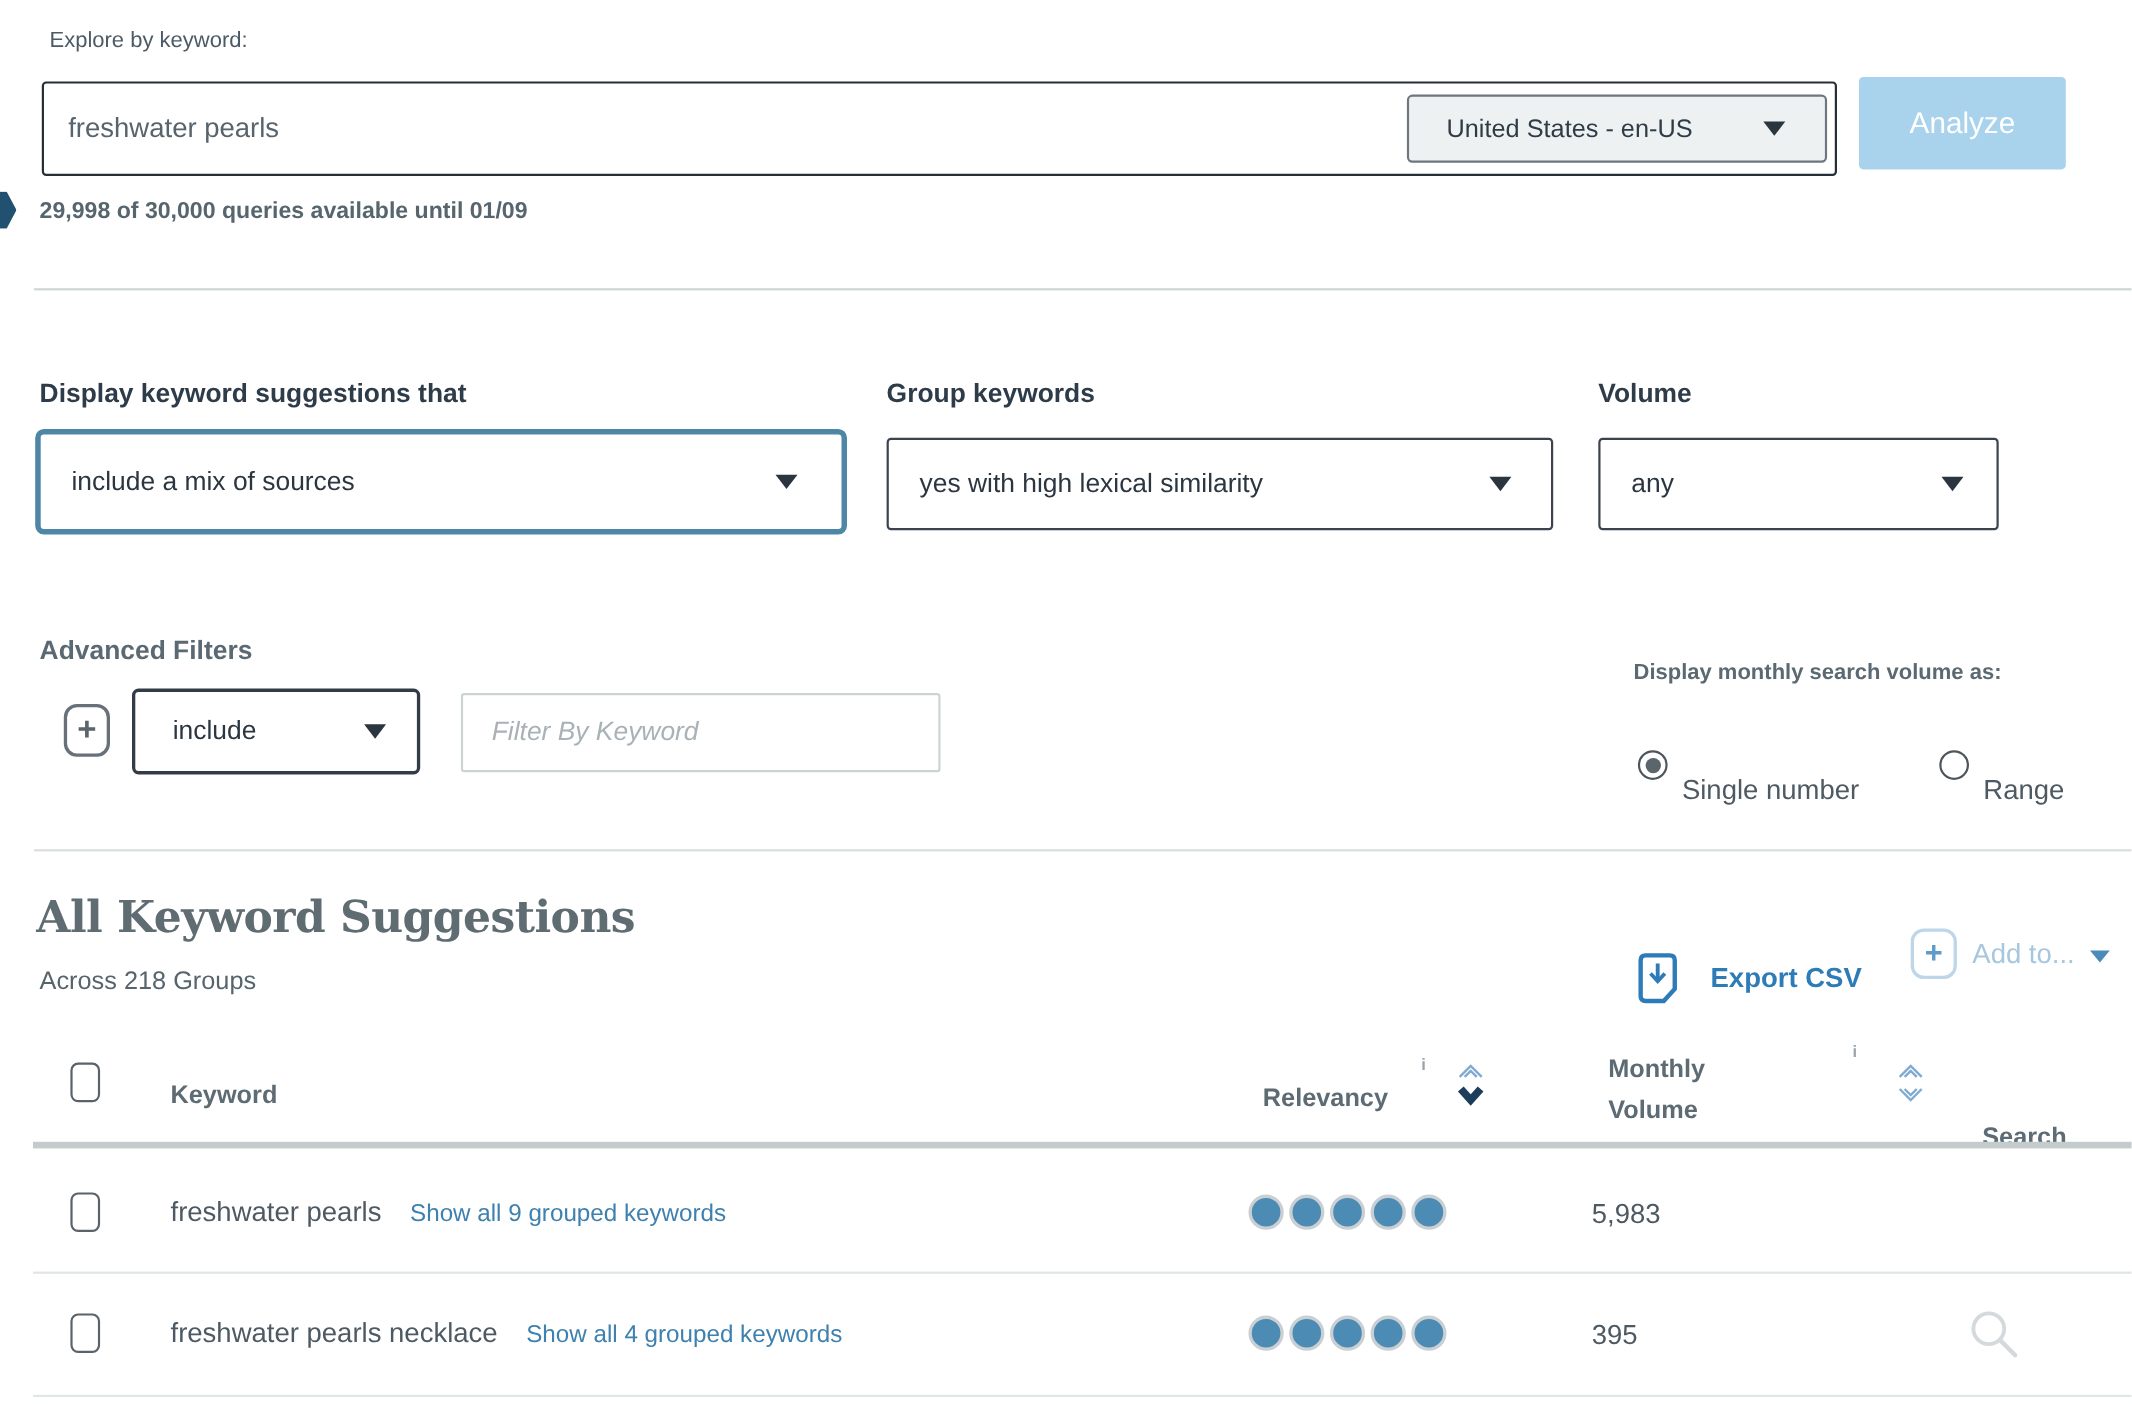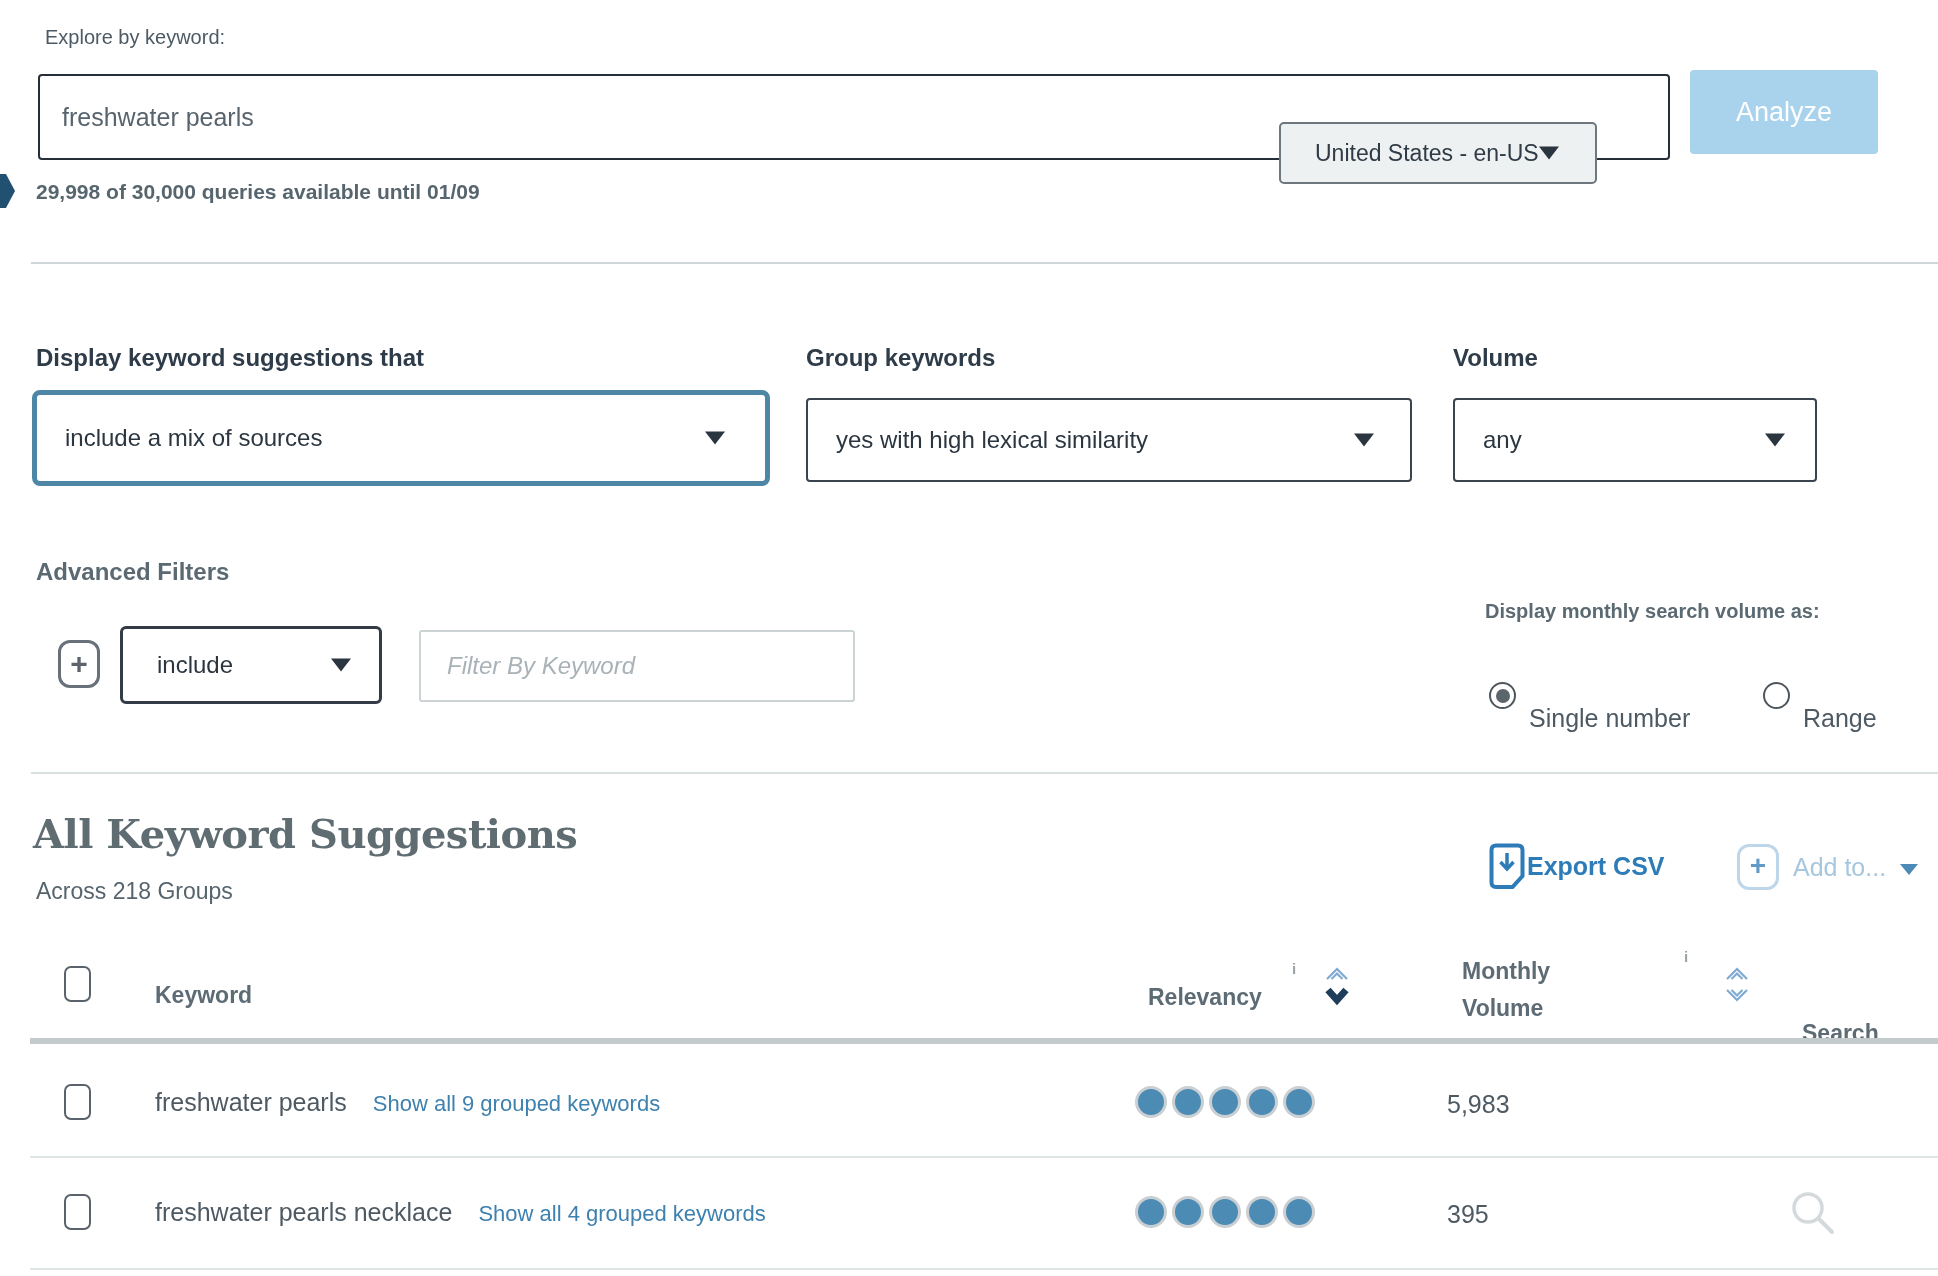--- a/index.html
+++ b/index.html
@@ -7,56 +7,56 @@
   .page {
     position:relative; width:1938px; height:1276px; background:#fff; overflow:hidden;
     font-family:"Liberation Sans","DejaVu Sans",sans-serif; color:#4e5a63;
   }
   .abs { position:absolute; }
 
   
   .explore-label { left:45px; top:26px; font-size:20px; color:#4c5a65; }
   .search-box { left:38px; top:74px; width:1632px; height:86px; border:2.5px solid #262f38; border-radius:4px; background:#fff; }
   .query-text { position:absolute; left:22px; top:50%; transform:translateY(-50%); font-size:25px; color:#57646d; border:none; outline:none; width:1150px; background:transparent; font-family:inherit; }
-  .country-select { position:absolute; left:1239px; top:10px; width:318px; height:62px; background:#edf1f1; border:2px solid #6d777d; border-radius:5px; cursor:pointer;margin-top:36px; }
+  .country-select { position:absolute; left:1239px; top:10px; width:382px; height:62px; background:#edf1f1; border:2px solid #6d777d; border-radius:5px; cursor:pointer; }
   .country-label { position:absolute; left:34px; top:50%; transform:translateY(-50%); font-size:23px; color:#2f3b46; }
   .caret { width:0; height:0; border-left:10px solid transparent; border-right:10px solid transparent; border-top:13px solid #2b3540; }
   .country-caret { position:absolute; right:36px; top:50%; transform:translateY(-50%); }
   .analyze-btn { left:1690px; top:70px; width:188px; height:84px; background:#a9d3ec; border:none; border-radius:4px; color:#fff; font-size:27px; font-family:inherit; cursor:pointer; }
   .quota-marker { left:0; top:174px; width:15px; height:34px; background:#225070; clip-path:polygon(0 0,40% 0,100% 50%,40% 100%,0 100%); }
   .quota-text { left:36px; top:180px; font-size:21px; font-weight:bold; color:#57666e; }
   .divider { border-top:2px solid #cfd6d8; height:0; }
   .div1 { left:31px; top:262px; width:1907px; }
 
   
   .sec-label { font-size:24px; font-weight:bold; color:#2e3b49; }
   .sel { background:#fff; border-radius:4px; cursor:pointer; }
   .sel-text { position:absolute; left:28px; top:50%; transform:translateY(-50%); font-size:24px; color:#2b3640; white-space:nowrap; }
   .sel-caret { position:absolute; top:50%; transform:translateY(-50%); }
   .sel-1 { left:32px; top:390px; width:738px; height:96px; border:5px solid #4d87a5; border-radius:8px; }
   .sel-2 { left:806px; top:398px; width:606px; height:84px; border:2.5px solid #3a434e; }
   .sel-3 { left:1453px; top:398px; width:364px; height:84px; border:2.5px solid #3a434e; }
 
   
-  .adv-label { left:36px; top:558px; font-size:24px; font-weight:bold; color:#5b6a72; }
+  .adv-label { left:36px; top:578px; font-size:24px; font-weight:bold; color:#5b6a72; }
   .plus-btn { left:58px; top:640px; width:42px; height:48px; border:3px solid #687179; border-radius:12px; background:#fff; color:#5b646c; font-size:30px; font-weight:bold; line-height:40px; text-align:center; cursor:pointer; font-family:inherit; }
   .include-sel { left:120px; top:626px; width:262px; height:78px; border:3px solid #333c46; border-radius:6px; }
   .include-sel .sel-text { left:34px; }
   .filter-input { left:419px; top:630px; width:436px; height:72px; border:2px solid #ccd3d5; border-radius:3px; font-size:24px; font-style:italic; color:#6e7a81; padding-left:26px; font-family:inherit; outline:none; }
   .filter-input::placeholder { color:#a9b2b7; font-style:italic; }
   .vol-display-label { left:1485px; top:600px; font-size:20px; font-weight:bold; color:#5b6a72; }
   .radio { width:27px; height:27px; border:2.5px solid #4d565d; border-radius:50%; background:#fff; position:absolute; cursor:pointer; }
   .radio.selected::after { content:''; position:absolute; left:50%; top:50%; transform:translate(-50%,-50%); width:14px; height:14px; border-radius:50%; background:#5b656c; }
   .radio-label { font-size:25px; color:#4e5a63;margin-top:20px; }
   .div2 { left:31px; top:772px; width:1907px; border-top-color:#d9dedf; }
 
   
   .all-title { left:33px; top:810px; font-family:"DejaVu Serif","Liberation Serif",serif; font-size:40px; font-weight:bold; color:#5f6c72; letter-spacing:-0.5px; }
   .subtitle { left:36px; top:878px; font-size:23px; color:#56646d; }
-  .export-group { left:1489px; top:843px; display:flex; align-items:center; gap:2px; cursor:pointer; }
+  .export-group { left:1489px; top:866px; display:flex; align-items:center; gap:30px; cursor:pointer; }
   .export-label { font-size:25px; font-weight:bold; color:#2d7cb7; }
   .addto-group { left:1737px; top:844px; display:flex; align-items:center; gap:14px; cursor:pointer; }
   .addto-plus { width:42px; height:46px; border:3px solid #bdd6e9; border-radius:12px; color:#5f9bc6; font-size:28px; font-weight:bold; line-height:38px; text-align:center; background:#fff; }
   .addto-label { font-size:25px; color:#a6c7de; }
   .addto-caret { width:0; height:0; border-left:9px solid transparent; border-right:9px solid transparent; border-top:11px solid #4c8ab8; margin-top:4px; }
 
   
   .checkbox { width:27px; height:36px; border:2.5px solid #5a636b; border-radius:7px; background:#fff; cursor:pointer; }
   .th { font-size:23px; font-weight:bold; color:#5d6b74; }
   .info-i { font-size:15px; color:#9aa4a9; font-weight:bold; }

